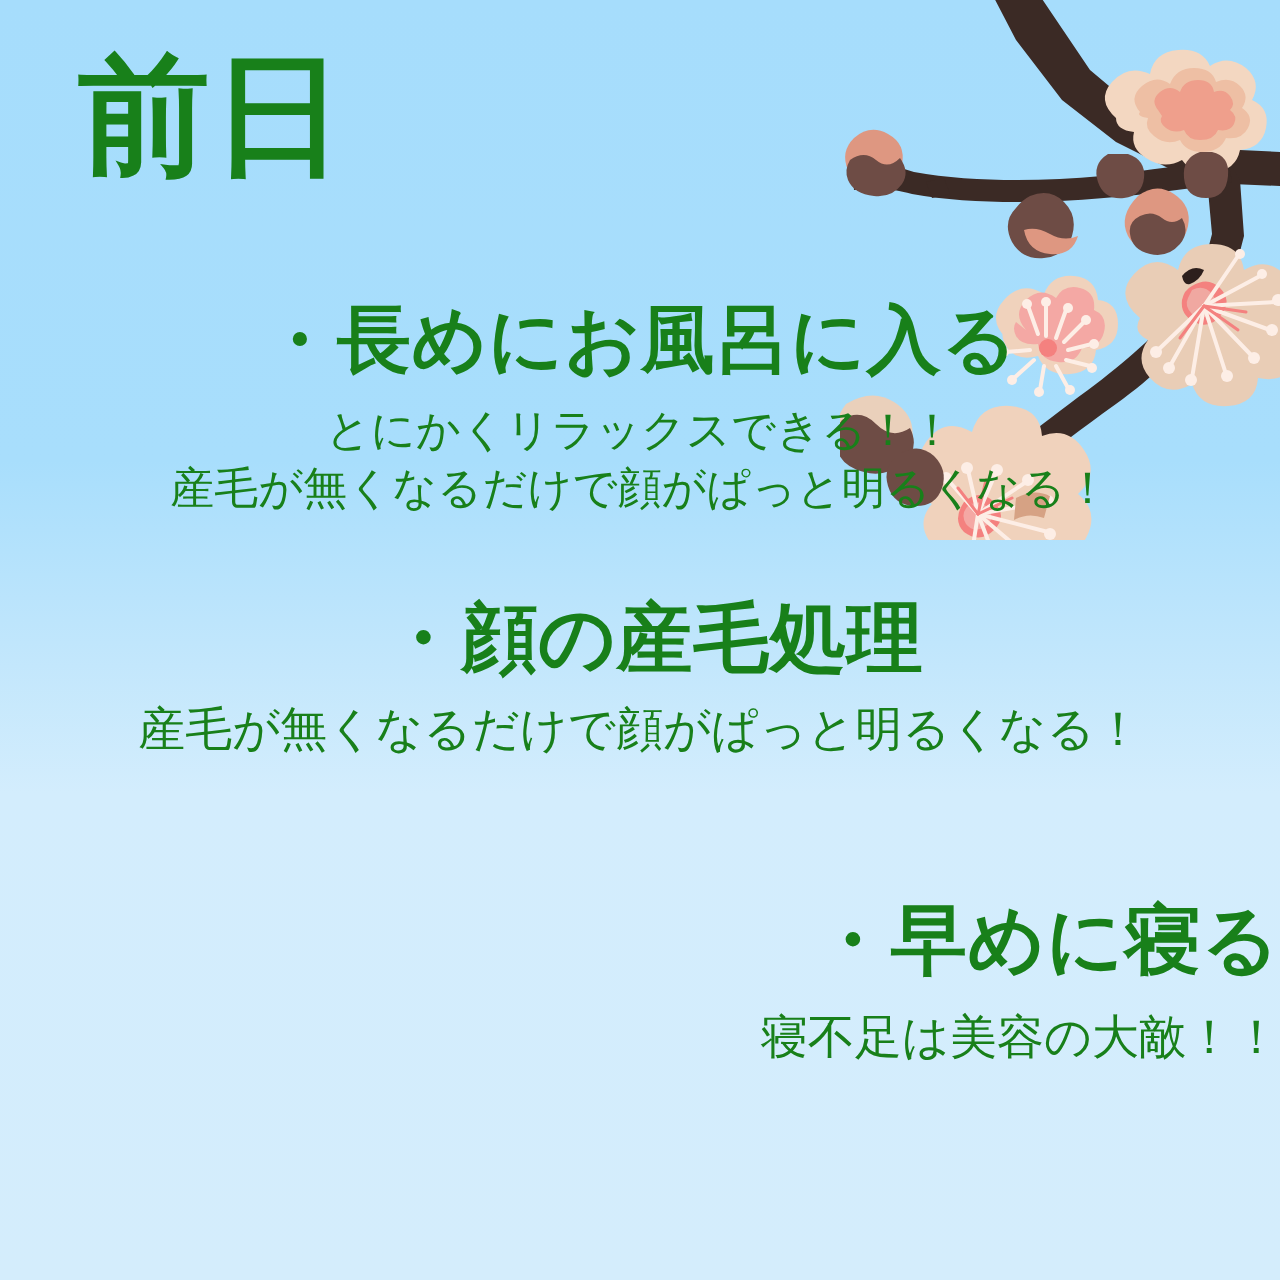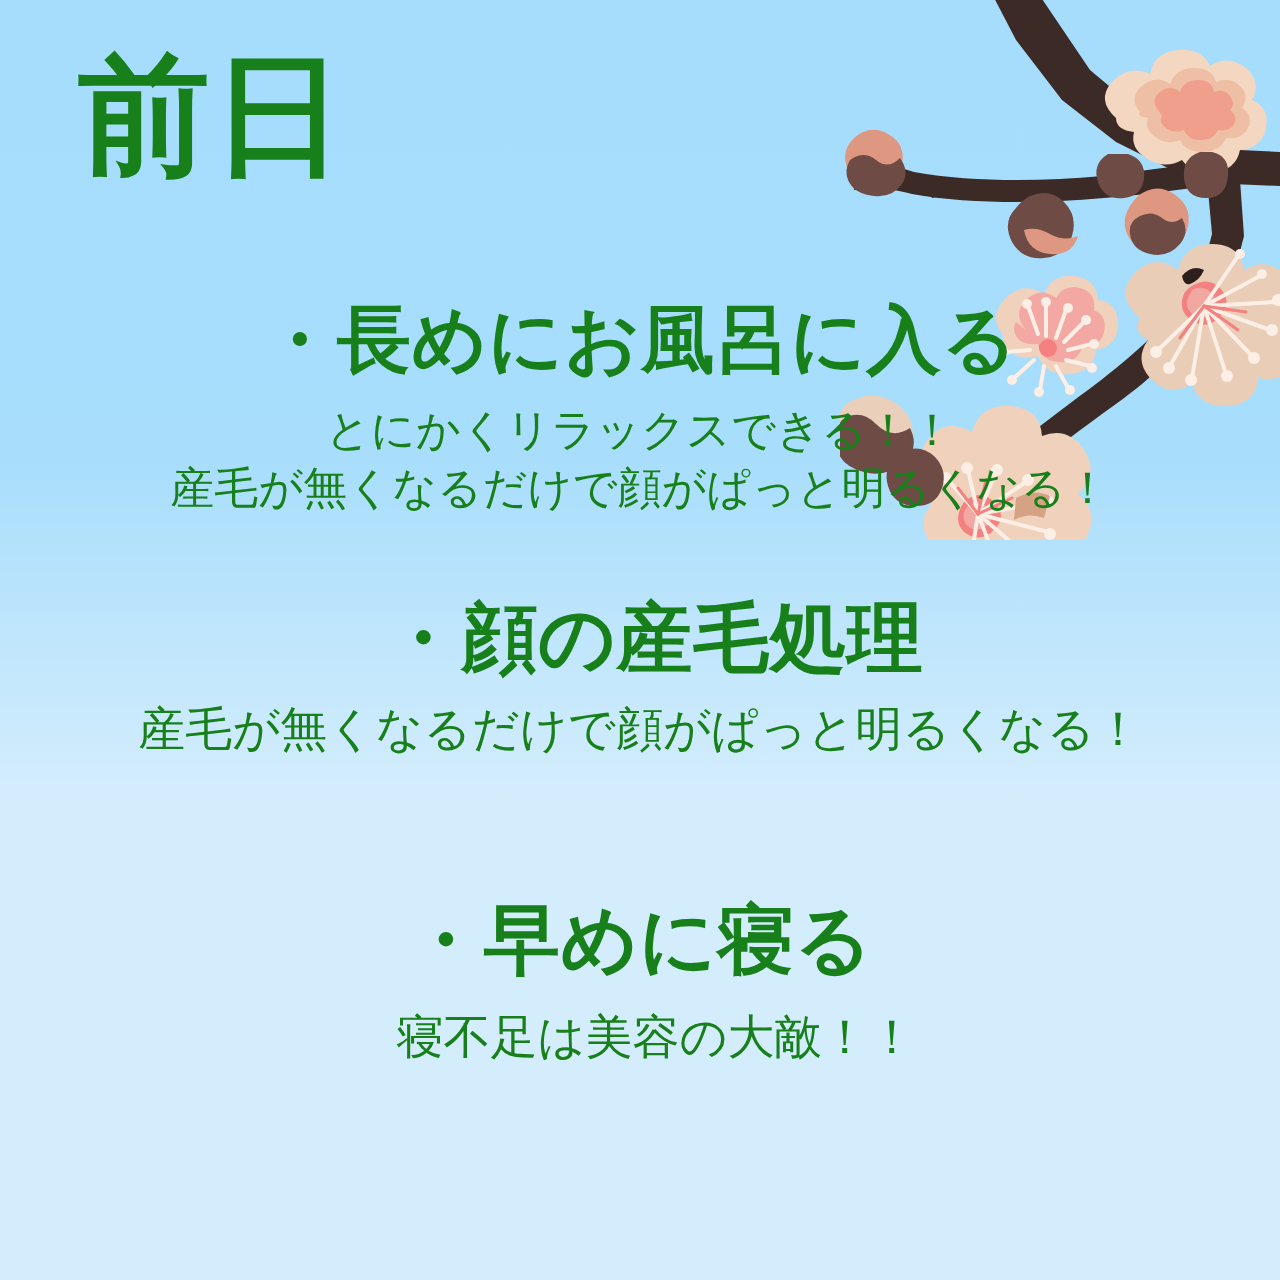--- a/index.html
+++ b/index.html
@@ -46,21 +46,21 @@
 
   
   .section {
     position: absolute;
     left: 0;
     width: 1280px;
     text-align: center;
   }
   #section-0 { top: 302px; }
   #section-1 { top: 600px; }
-  #section-2 { top: 902px; }
+  #section-2 { top: 902px; text-align: right; }
 
   .section-heading {
     color: #18801a;
     font-weight: 700;
     font-size: 74px;
     line-height: 1.18;
     margin: 0;
     letter-spacing: 0.01em;
     white-space: nowrap;
     font-family: Liberation Mono, monospace;

